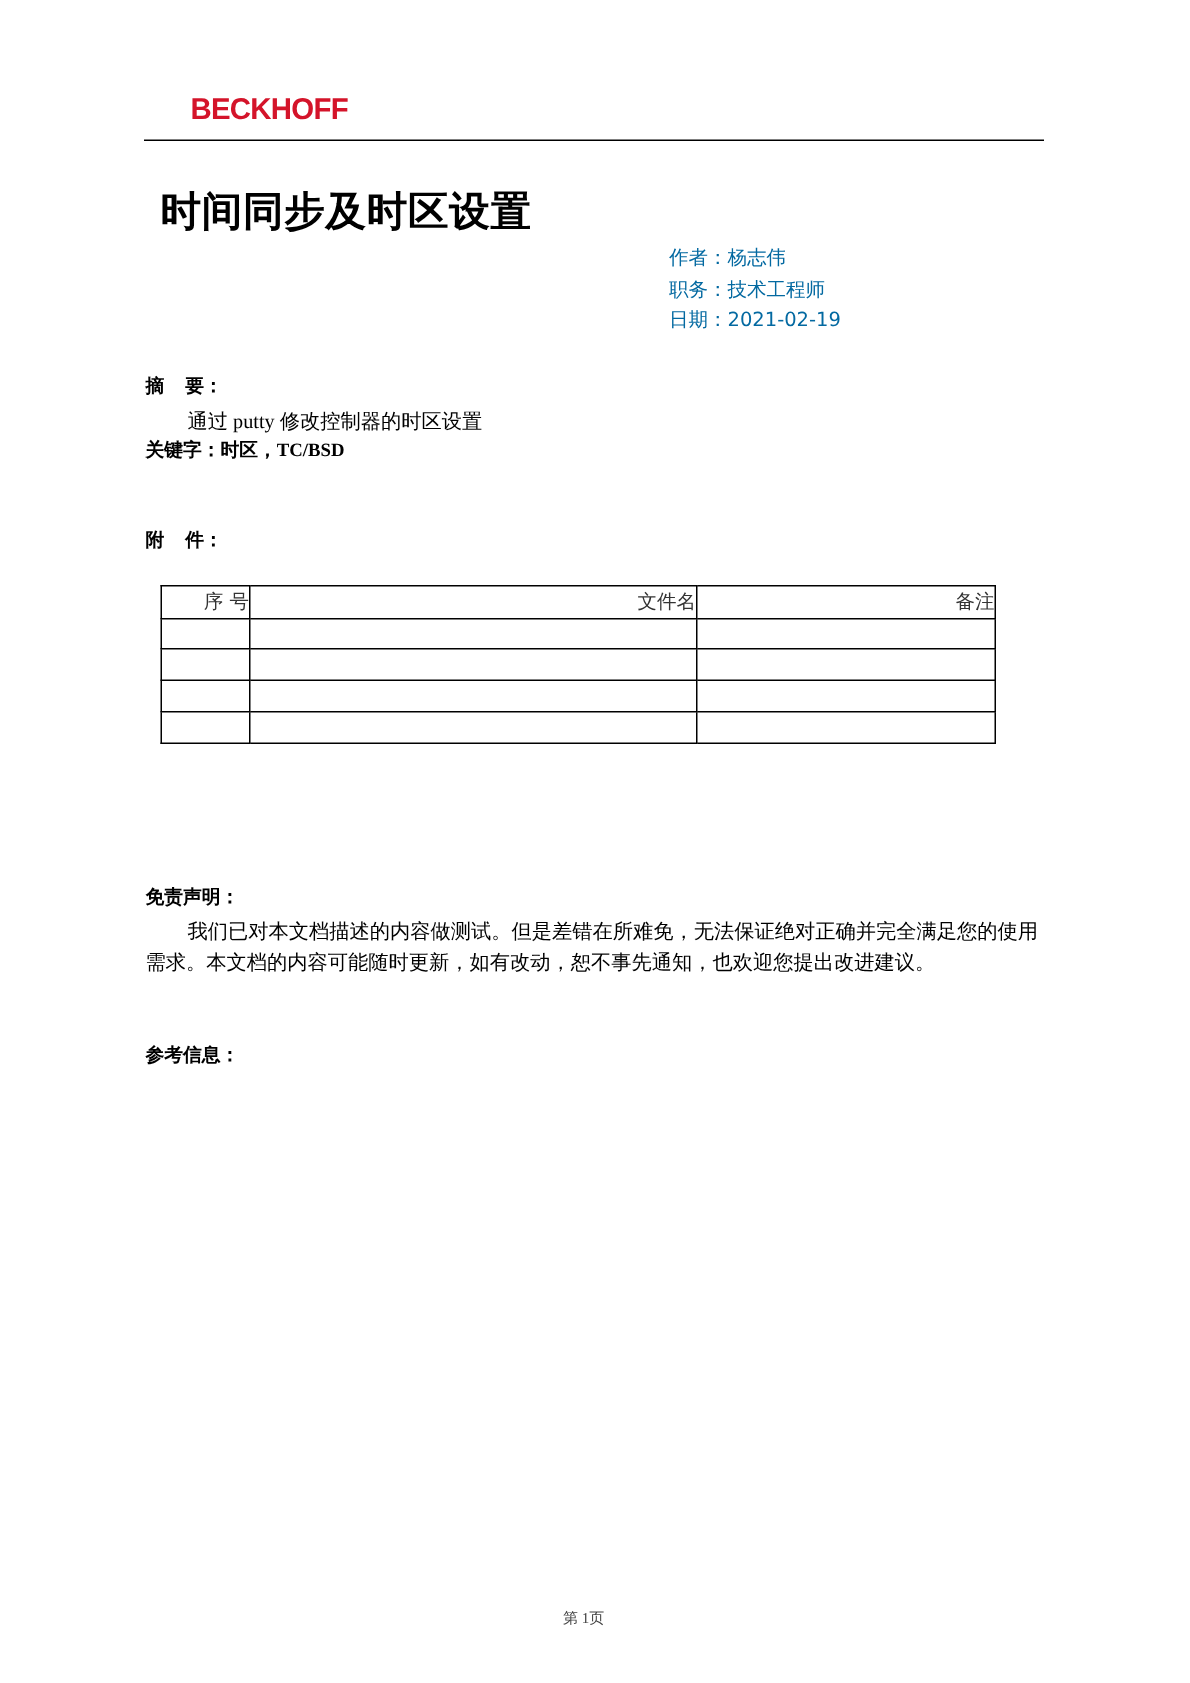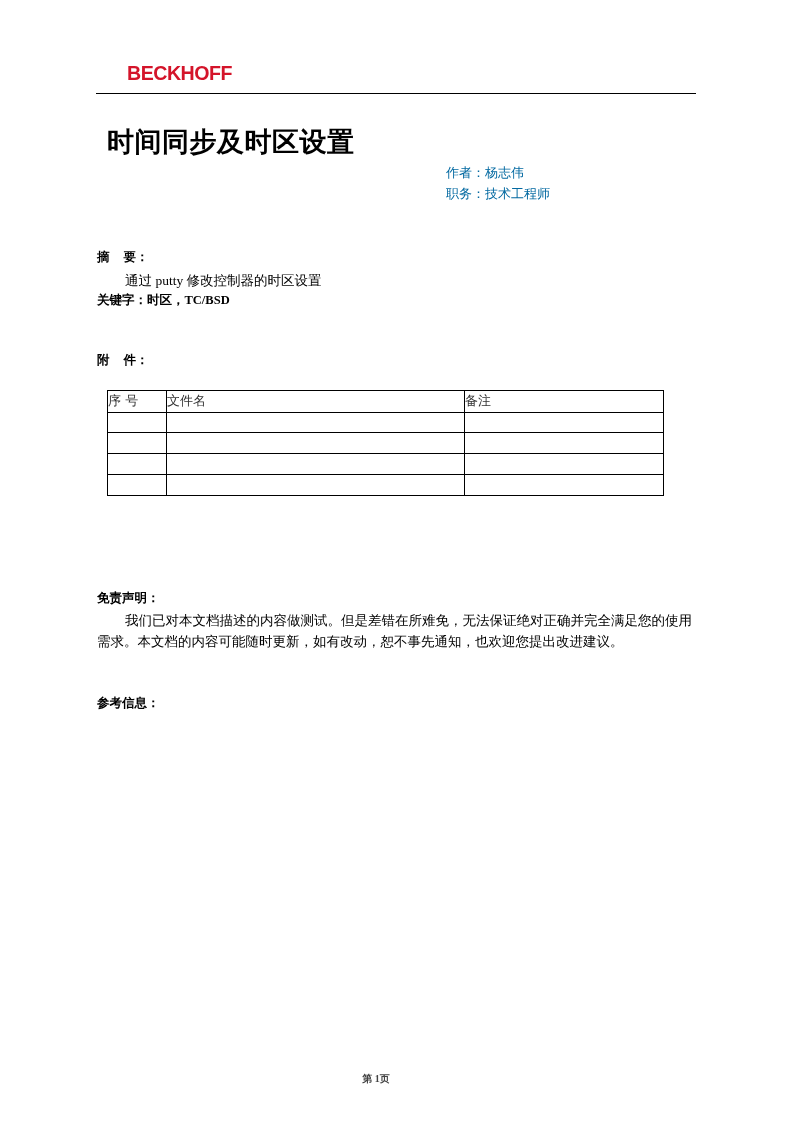--- a/index.html
+++ b/index.html
@@ -19,39 +19,40 @@
   .body-text { font-size: 13.5px; line-height: 21px; }
   .abstract-label { left: 97px; top: 249px; text-align: center; }
   .abstract-label span.gap { display: inline-block; width: 14px; }
   .abstract-body { left: 125px; top: 270px; }
   .keywords { left: 97px; top: 292px; }
   .keywords .kw-latin { font-family: Liberation Serif, serif; }
   .attach-label { left: 97px; top: 352px; text-align: center; }
   .attach-label span.gap { display: inline-block; width: 14px; }
   table.att { position: absolute; left: 107px; top: 390px; border-collapse: collapse;
               font-family: "DejaVu Sans", "Liberation Sans", sans-serif; font-size: 13px; color: #333; }
-  table.att td, table.att th { border: 1.2px solid #000; padding: 0; height: 19.8px; font-weight: normal; text-align: left; }
+  table.att td, table.att th { border: 1.2px solid #000; padding: 0; height: 19.8px; font-weight: normal; text-align: right; }
   table.att th { height: 20.5px; }
   .disclaimer-label { left: 97px; top: 590px; }
   .disclaimer-body { left: 97px; top: 610px; width: 600px; }
   .disclaimer-body p { margin: 0; text-indent: 28px; }
   .ref-label { left: 97px; top: 695px; }
-  .footer { left: 0; top: 1072px; width: 752px; text-align: center; font-size: 10px; color: #444; font-weight: bold; }
+  .footer { left: 13px; top: 1072px; width: 752px; text-align: center; font-size: 10px; color: #444; }
 </style>
 </head>
 <body>
 
 <div class="abs logo" style="color:#d4142a;">BECKHOFF</div>
 <div class="abs header-rule"></div>
 
 <div class="abs title">时间同步及时区设置</div>
 
 <div class="abs meta">
   <div>作者：杨志伟</div>
   <div>职务：技术工程师</div>
+  <div>日期：2021-02-19</div>
 </div>
 
 <div class="abs abstract-label label-bold">
   <span>摘</span><span class="gap"></span><span>要：</span>
 </div>
 <div class="abs abstract-body body-text">通过 putty 修改控制器的时区设置</div>
 
 <div class="abs keywords label-bold">
   <span>关键字：</span><span>时区，</span><span class="kw-latin">TC/BSD</span>
 </div>

